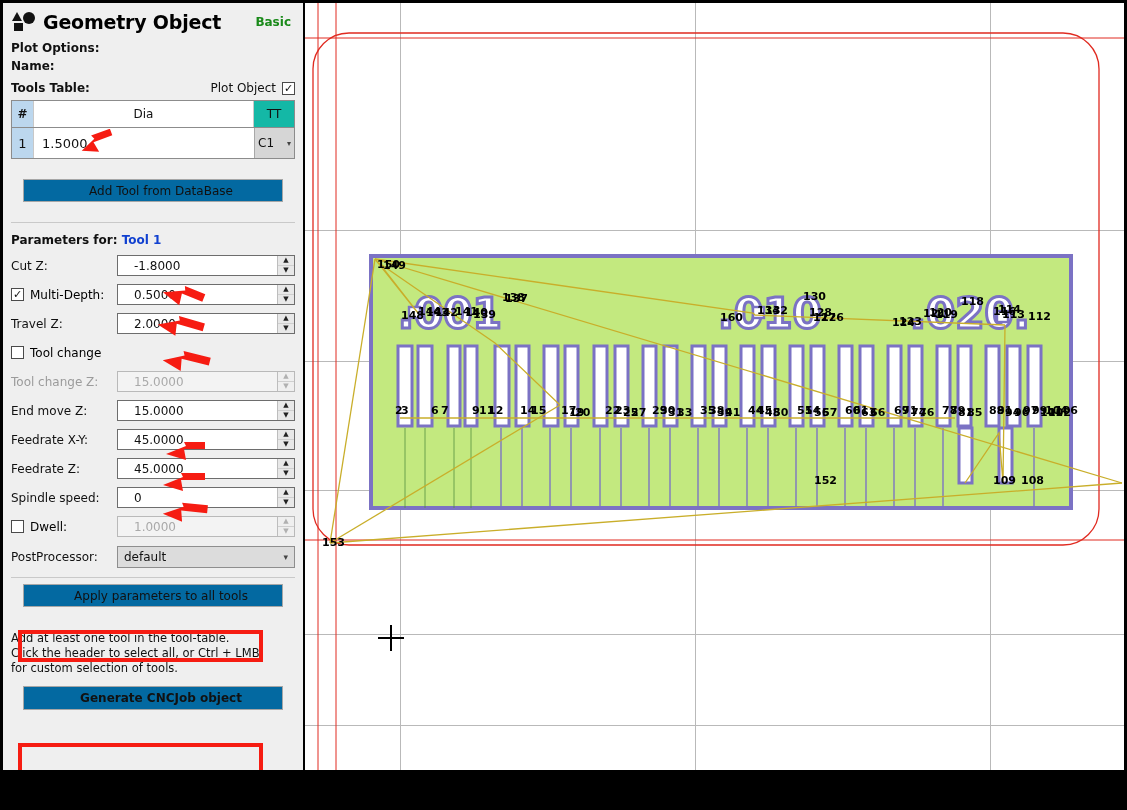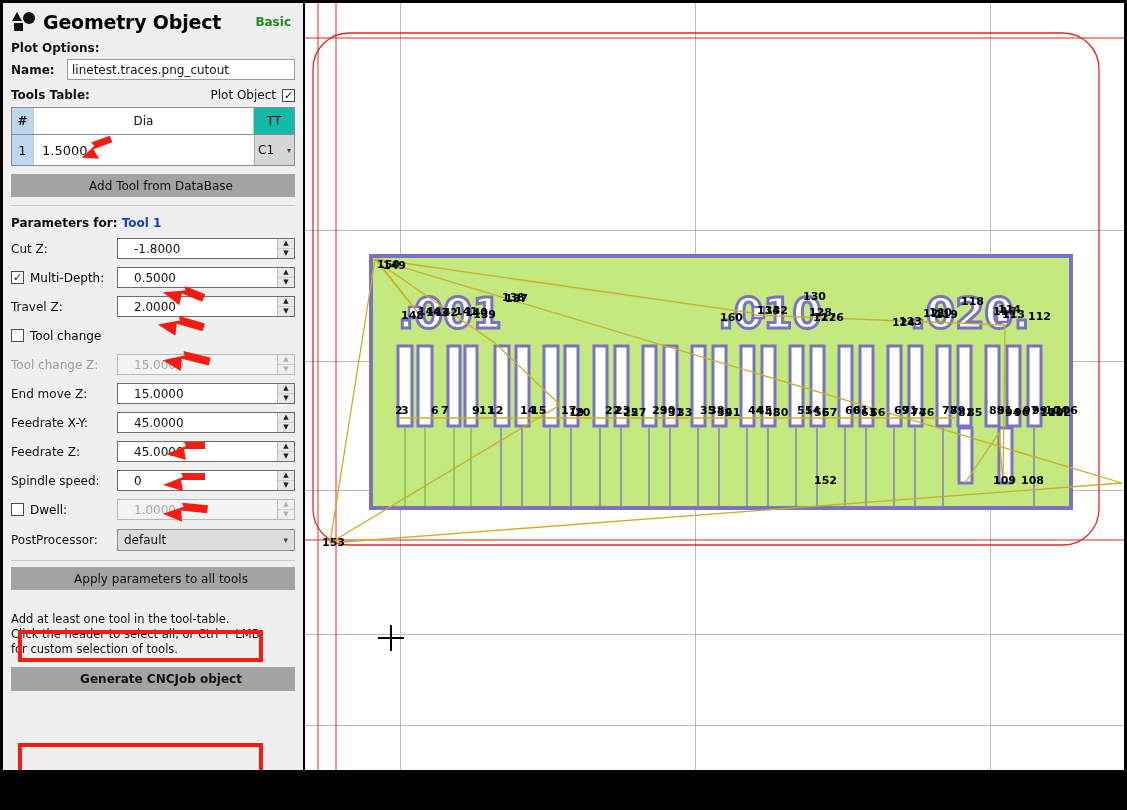--- a/index.html
+++ b/index.html
@@ -37,21 +37,21 @@
   .th.c0{width:22px;background:#bcd7ee;font-weight:bold;}
   .th.c1{flex:1;background:#fff;}
   .th.c2{width:40px;background:#14b8a6;border-right:none;}
   .tbl-rw{display:flex;height:30px;position:relative;}
   .td{display:flex;align-items:center;font-size:13px;color:#111;box-sizing:border-box;}
   .td.c0{width:22px;background:#bcd7ee;justify-content:center;border-right:1px solid #c8c8c8;}
   .td.c1{flex:1;background:#fff;padding-left:8px;}
   .td.c2{width:40px;background:#d6d6d6;border-left:1px solid #a8a8a8;
          justify-content:space-between;padding:0 3px;font-size:12px;}
 
-  .btn{margin:8px;height:23px;background:#a3a3a3;border:1px solid #a6a6a6;
+  .btn{margin:20px;height:23px;background:#0369a1;border:1px solid #a6a6a6;
        display:flex;align-items:center;justify-content:center;
        font-size:12px;color:#111;box-sizing:border-box;padding-left:16px;}
   .btn.bold{font-weight:bold;}
 
   .sep{height:1px;background:#c9c9c9;margin:6px 8px;}
 
   .prow{display:flex;align-items:center;padding:2px 8px;height:25px;}
   .plab{font-size:12px;color:#111;width:106px;flex:0 0 106px;}
   .plab.dim{color:#9b9b9b;}
   .plab-ck{display:flex;align-items:center;width:106px;flex:0 0 106px;gap:6px;}
@@ -106,21 +106,20 @@
         </svg>
       </span>
       <span class="hdr-title">Geometry Object</span>
       <span class="hdr-mode">Basic</span>
     </div>
 
     <div class="sec-label">Plot Options:</div>
 
     <div class="row">
       <span class="row-lbl b" style="width:56px">Name:</span>
-      <span class="tin">linetest.traces.png_cutout</span>
     </div>
 
     <div class="row" style="padding-top:6px">
       <span class="row-lbl b" style="flex:1">Tools Table:</span>
       <span class="row-lbl" style="margin-right:6px">Plot Object</span>
       <span class="chk on"></span>
     </div>
 
     <div class="tbl">
       <div class="tbl-hd">

